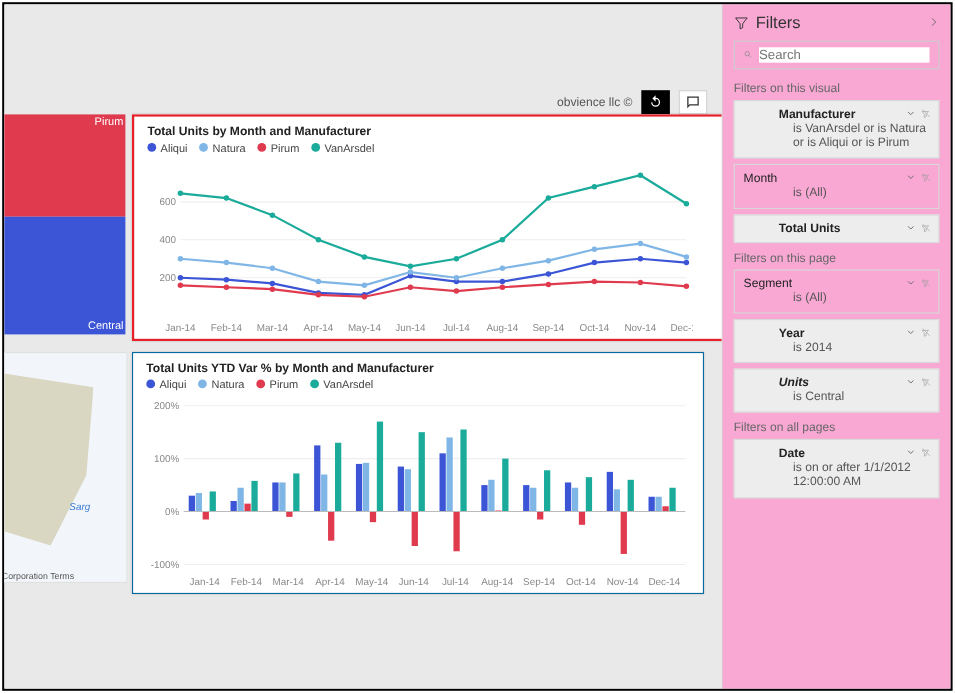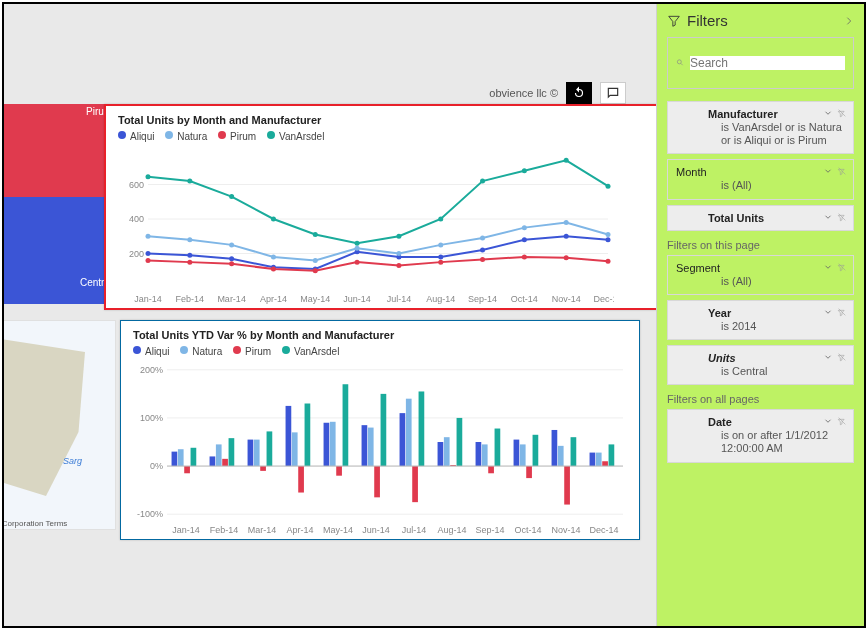--- a/index.html
+++ b/index.html
@@ -1,53 +1,53 @@
 <!DOCTYPE html>
 <html><head>
 <meta charset="utf-8">
 <style>
 * { box-sizing: border-box; margin: 0; padding: 0; }
 body { font-family: "Segoe UI", Arial, sans-serif; font-size: 12px; color: #333; background: #fff; width: 868px; height: 630px; overflow: hidden; position: relative; }
 .frame { border: 2px solid #000; width: 864px; height: 626px; margin: 2px; display: flex; }
 .canvas-area { flex: 1; background: #e9e9e9; position: relative; overflow: hidden; }
-.watermark-row { position: absolute; top: 78px; right: 30px; display: flex; align-items: center; gap: 8px; }
+.watermark-row { position: absolute; top: 78px; right: 13px; display: flex; align-items: center; gap: 8px; }
 .watermark-row .wm { font-size: 11px; color: #555; }
 .wm-btn { width: 26px; height: 22px; display:flex; align-items:center; justify-content:center; }
 .wm-btn.dark { background:#000; color:#fff; }
 .wm-btn.light { background:#fff; border:1px solid #ccc; }
 
 .treemap { position:absolute; left:-50px; top:100px; width:160px; height:200px; }
 .treemap .tm1 { position:absolute; left:0; top:0; width:160px; height:93px; background:#e03a4e; }
 .treemap .tm1 span { position:absolute; left:132px; top:2px; color:#fff; font-size:10px; }
 .treemap .tm2 { position:absolute; left:0; top:93px; width:160px; height:107px; background:#3b55d6; }
-.treemap .tm2 span { position:absolute; left:126px; bottom:16px; color:#fff; font-size:10px; }
+.treemap .tm2 span { position:absolute; left:126px; bottom:2px; color:#fff; font-size:10px; }
 
 .map { position:absolute; left:-60px; top:316px; width:172px; height:210px; background:#f2f6fb; border:1px solid #e0e0e0; }
 .map .land { position:absolute; left:10px; top:15px; width:130px; height:160px; background:#d9d6c2; clip-path: polygon(20% 0,100% 10%,95% 60%,70% 100%,10% 85%,0 40%); }
 .map .sarg { position:absolute; left:118px; top:135px; font-size:9px; color:#3a7bd5; font-style:italic;}
 .map .ms { position:absolute; left:2px; bottom:1px; font-size:8px; color:#555;}
 
 .chart-card { position:absolute; background:#fff; box-shadow: 0 0 2px rgba(0,0,0,.2); padding:8px 12px 8px 12px; }
-.chart-card.sel { left:100px; top:100px; width:628px; height:206px; border:2px solid #e8202a; }
+.chart-card.sel { left:116px; top:100px; width:628px; height:206px; border:2px solid #e8202a; }
 .chart-card.bar { left:116px; top:316px; width:520px; height:220px; border:1px solid #0369a1; }
 .chart-title { font-size:11px; font-weight:600; color:#222; margin-bottom:4px; }
 .legend { font-size:10px; color:#444; margin-bottom:4px; }
 .legend .li { display:inline-flex; align-items:flex-start; margin-right:8px; }
 .legend .dot { width:8px; height:8px; border-radius:50%; margin-right:4px; display:inline-block; }
 .c-aliqui{background:#3b55d6;} .c-natura{background:#7fb6e6;} .c-pirum{background:#e03a4e;} .c-van{background:#1aab9b;}
 
 svg .axis text { font-size:9px; fill:#888; }
 svg .grid line { stroke:#eee; stroke-width:1; }
 svg .series { fill:none; stroke-width:2; }
 svg .pt { r:2.5; }
 
-.filter-pane { width:208px; background:#bef264; border-left:1px solid #d0d0d0; padding:8px 10px 10px 10px; overflow-y:auto; }
+.filter-pane { width:208px; background:#f9a8d4; border-left:1px solid #d0d0d0; padding:8px 10px 10px 10px; overflow-y:auto; }
 .fp-head { display:flex; align-items:center; gap:6px; font-size:15px; font-weight:400; margin-bottom:8px; }
 .fp-head .chev-r { margin-left:auto; color:#666; }
-.search-box { display:flex; gap:6px; border:1px solid #ccc; padding:18px 8px; margin-bottom:12px; }
+.search-box { display:flex; gap:6px; border:1px solid #ccc; padding:5px 8px; margin-bottom:12px; }
 .search-box input { border:none; outline:none; flex:1; font-size:12px; }
 .sec-label { font-size:11px; color:#666; margin:8px 0 4px 0; }
 .fcard { border:1px solid #d8d8d8; padding:6px 8px; margin-bottom:5px; font-size:11px; position:relative; }
 .fcard.applied { background:#ededed; }
 .fcard .name { font-weight:400; color:#222; }
 .fcard.applied .name { font-weight:600;padding-left:32px; }
 .fcard.italic .name { font-style:italic; font-weight:600;}
 .fcard .desc { color:#555; margin-top:1px; font-size:11px; line-height:1.2;margin-left:45px; }
 .fcard .ctrls { position:absolute; right:6px; top:6px; display:flex; gap:4px; color:#666; font-size:10px; }
 .fcard .ctrls span { cursor:pointer; }
@@ -298,20 +298,21 @@
       </span>
     </div>
     <div class="search-box">
       <svg width="13" height="13" viewBox="0 0 24 24">
           <circle cx="10" cy="10" r="6" fill="none" stroke="#888" stroke-width="2"></circle>
           <path d="M15 15l5 5" stroke="#888" stroke-width="2"></path>
         </svg>
       <input type="text" placeholder="Search" style="">
     </div>
 
+    <div class="sec-label">Filters on this visual</div>
     <div id="sec-visual">
         <div class="fcard applied">
           <div class="name">Manufacturer</div>
           <div class="desc">is VanArsdel or is Natura or is Aliqui or is Pirum</div>
           <div class="ctrls">
             <span><svg width="10" height="10" viewBox="0 0 24 24">
                 <path d="M6 9l6 6 6-6" fill="none" stroke="#666" stroke-width="2"></path>
               </svg></span>
             <span><svg width="10" height="10" viewBox="0 0 24 24">
                 <path d="M5 12l4 4L19 6" fill="none" stroke="none"></path>

